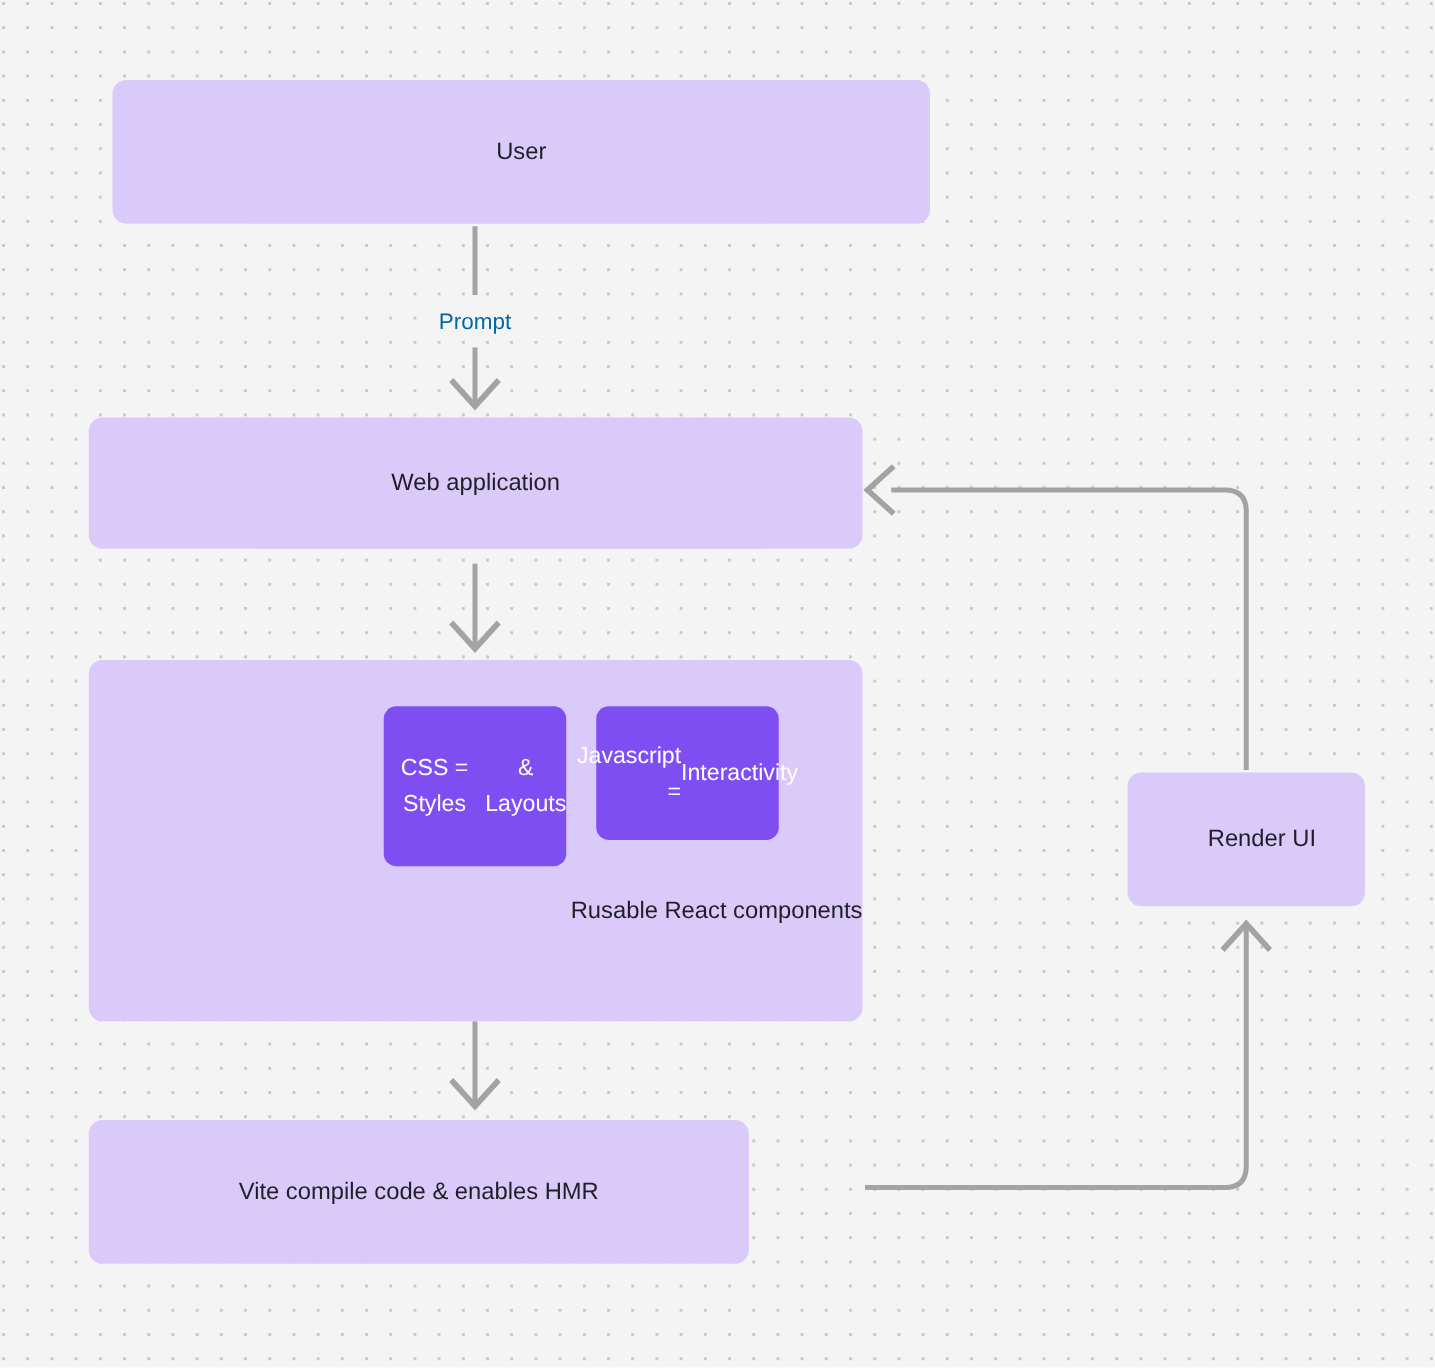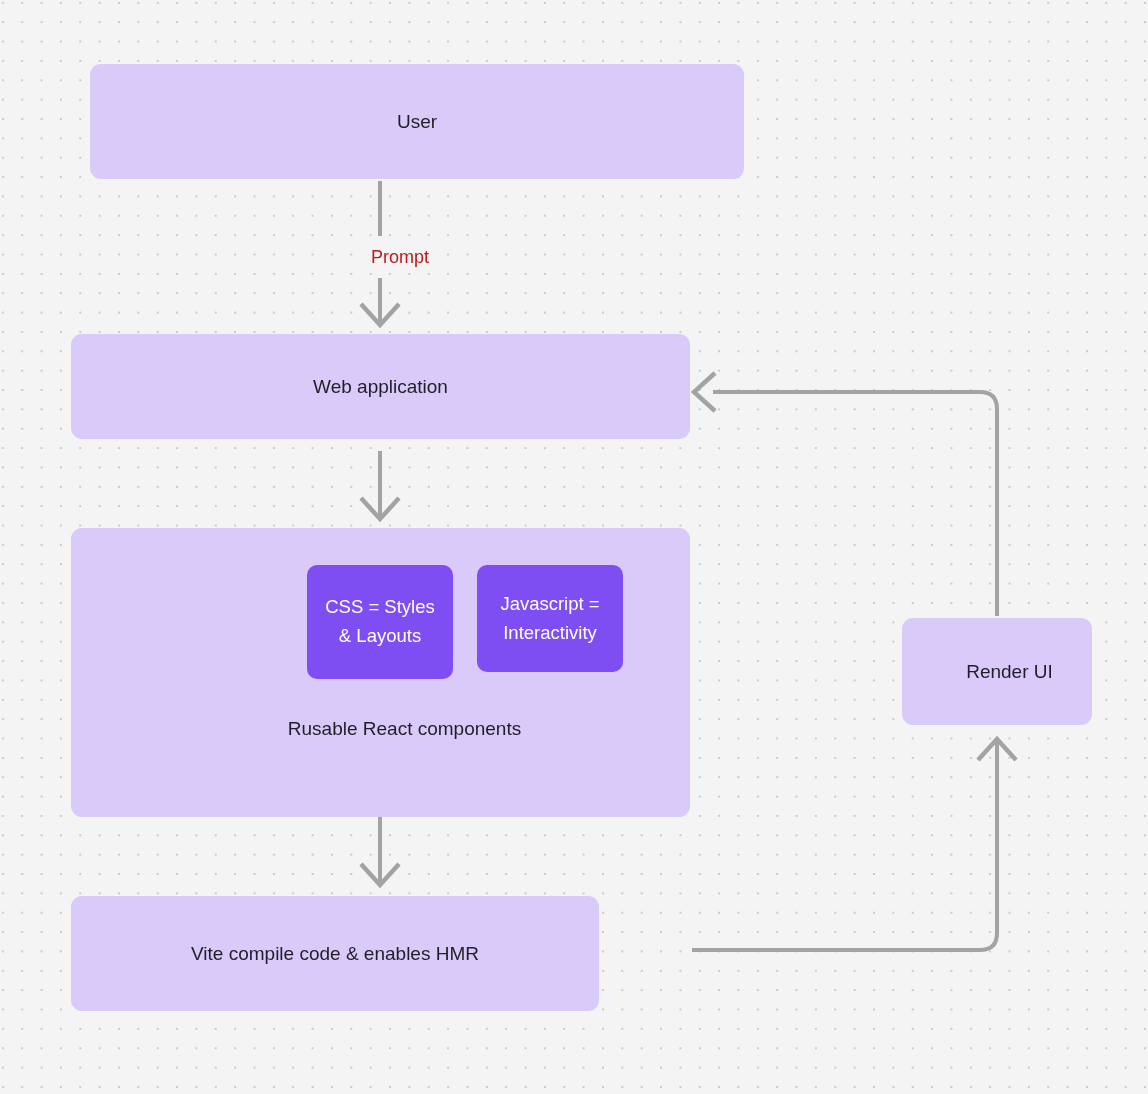--- a/index.html
+++ b/index.html
@@ -40,33 +40,31 @@
     border-radius: 10px;
     color: #ffffff;
     font-size: 18.5px;
     line-height: 1.55;
     z-index: 4;
   }
   .node-label-sub {
     position: absolute;
     color: #1f1f28;
     font-size: 19px;
-    text-align: center;
+    text-align: right;
     z-index: 4;
-    margin-left: 24px;
   }
   .edge-label {
     position: absolute;
-    color: #b91c1c;
+    color: #0369a1;
     font-size: 18px;
     background: #f4f4f4;
     padding: 1px 7px;
     z-index: 5;
     white-space: nowrap;
-    margin-left: 20px;
   }
   svg.edges {
     position: absolute;
     left: 0;
     top: 0;
     width: 1148px;
     height: 1094px;
     z-index: 2;
     pointer-events: none;
   }
@@ -118,26 +116,26 @@
     <span>Prompt</span>
   </div>
 
   <div class="node node-outer" style="left:71px; top:334px; width:619px; height:105px;">
     <span>Web application</span>
   </div>
 
   <div class="node node-outer" style="left:71px; top:528px; width:619px; height:289px; display:block;"></div>
 
 
-  <div class="node node-inner" style="left:307px; top:565px; width:146px; height:114px; flex-direction:column;">
+  <div class="node node-inner" style="left:307px; top:565px; width:146px; height:128px; flex-direction:row;">
     <span>CSS = Styles</span>
     <span>&amp; Layouts</span>
   </div>
 
-  <div class="node node-inner" style="left:477px; top:565px; width:146px; height:107px; flex-direction:column;text-align:right;">
+  <div class="node node-inner" style="left:477px; top:565px; width:146px; height:107px; flex-direction:row;text-align:right;">
     <span>Javascript =</span>
     <span>Interactivity</span>
   </div>
 
   <div class="node-label-sub" style="left:71px; top:718px; width:619px;">
     <span>Rusable React components</span>
   </div>
 
   <div class="node node-outer" style="left:71px; top:896px; width:528px; height:115px;">
     <span>Vite compile code &amp; enables HMR</span>

